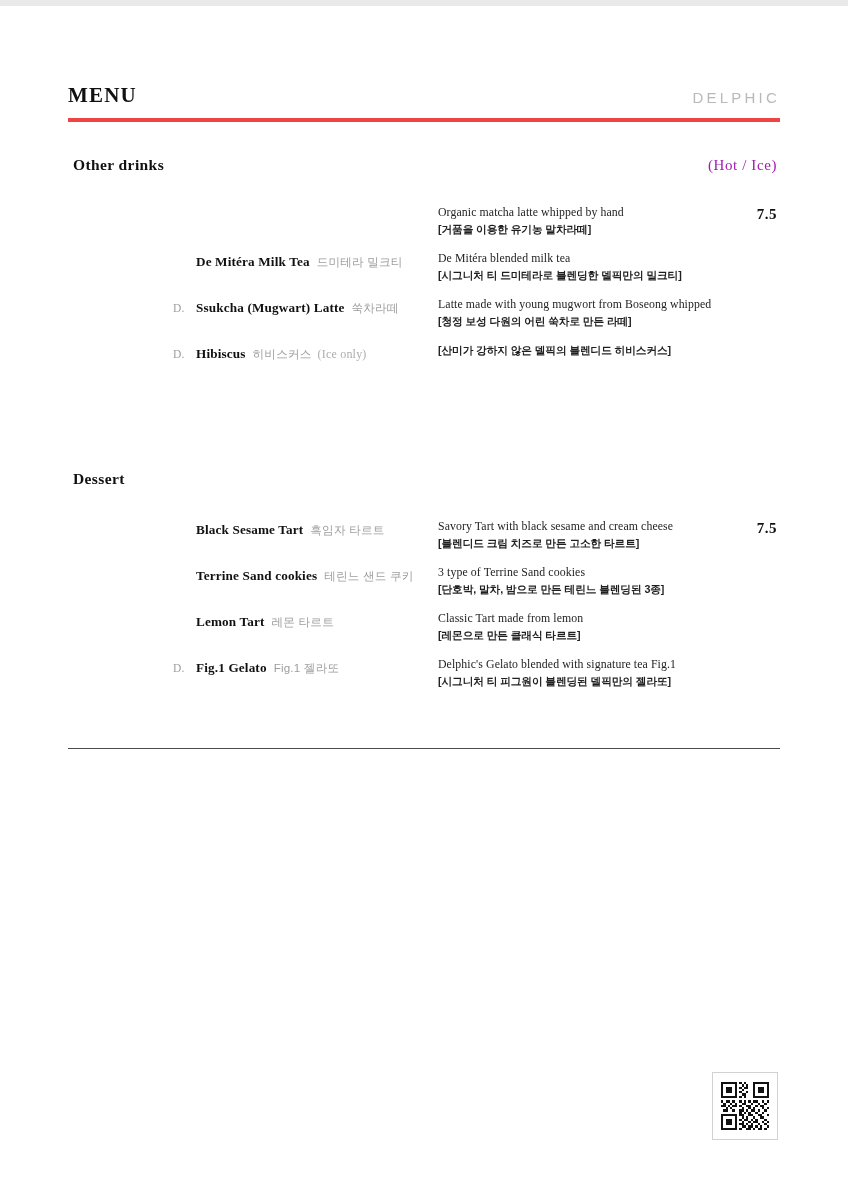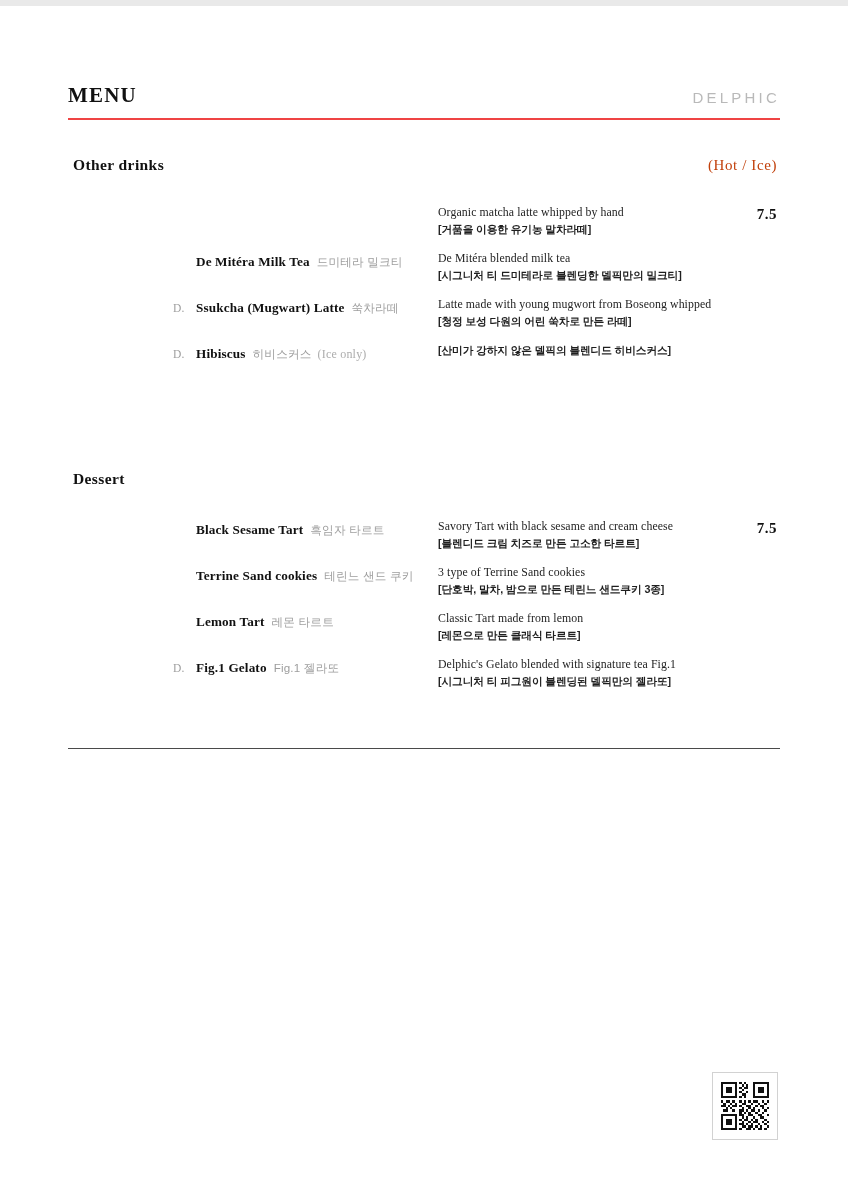--- a/index.html
+++ b/index.html
@@ -32,21 +32,21 @@
     background: #ffffff;
   }
 
   
   .header {
     position: absolute;
     left: 68px;
     right: 68px;
     top: 62px;
     height: 50px;
-    border-bottom: 2px solid #ef4444;
+    border-bottom: 4px solid #ef4444;
   }
   .menu-title {
     position: absolute;
     left: 0;
     bottom: 10px;
     font-family: "Liberation Serif", serif;
     font-size: 21px;
     font-weight: bold;
     letter-spacing: 1.2px;
     color: #111111;
@@ -81,21 +81,21 @@
     font-weight: bold;
     letter-spacing: 0.4px;
     color: #111111;
   }
   .section-note {
     position: absolute;
     right: 3px;
     top: 1px;
     font-family: "Liberation Serif", serif;
     font-size: 15px;
-    color: #c2410c;
+    color: #a21caf;
     letter-spacing: 0.6px;
   }
   .section-price {
     position: absolute;
     right: 3px;
     font-family: "Liberation Serif", serif;
     font-size: 15px;
     color: #111111;
     letter-spacing: 0.5px;
     font-weight: bold;
@@ -277,21 +277,21 @@
           <div class="section-price" style="top:0px;">7.5</div>
         </div>
 
         <div class="item" style="height:46px;">
           <div class="item-dot"></div>
           <div class="item-names">
             <span class="name-en">Terrine Sand cookies</span><span class="name-kr">테린느 샌드 쿠키</span><span class="name-sub"></span>
           </div>
           <div class="item-desc">
             <div class="desc-en">3 type of Terrine Sand cookies</div>
-            <div class="desc-kr">[단호박, 말차, 밤으로 만든 테린느 샌드쿠키 3종]</div>
+            <div class="desc-kr">[단호박, 말차, 밤으로 만든 테린느 블렌딩된 3종]</div>
           </div>
         </div>
 
         <div class="item" style="height:46px;">
           <div class="item-dot"></div>
           <div class="item-names">
             <span class="name-en">Lemon Tart</span><span class="name-kr">레몬 타르트</span><span class="name-sub"></span>
           </div>
           <div class="item-desc">
             <div class="desc-en">Classic Tart made from lemon</div>

